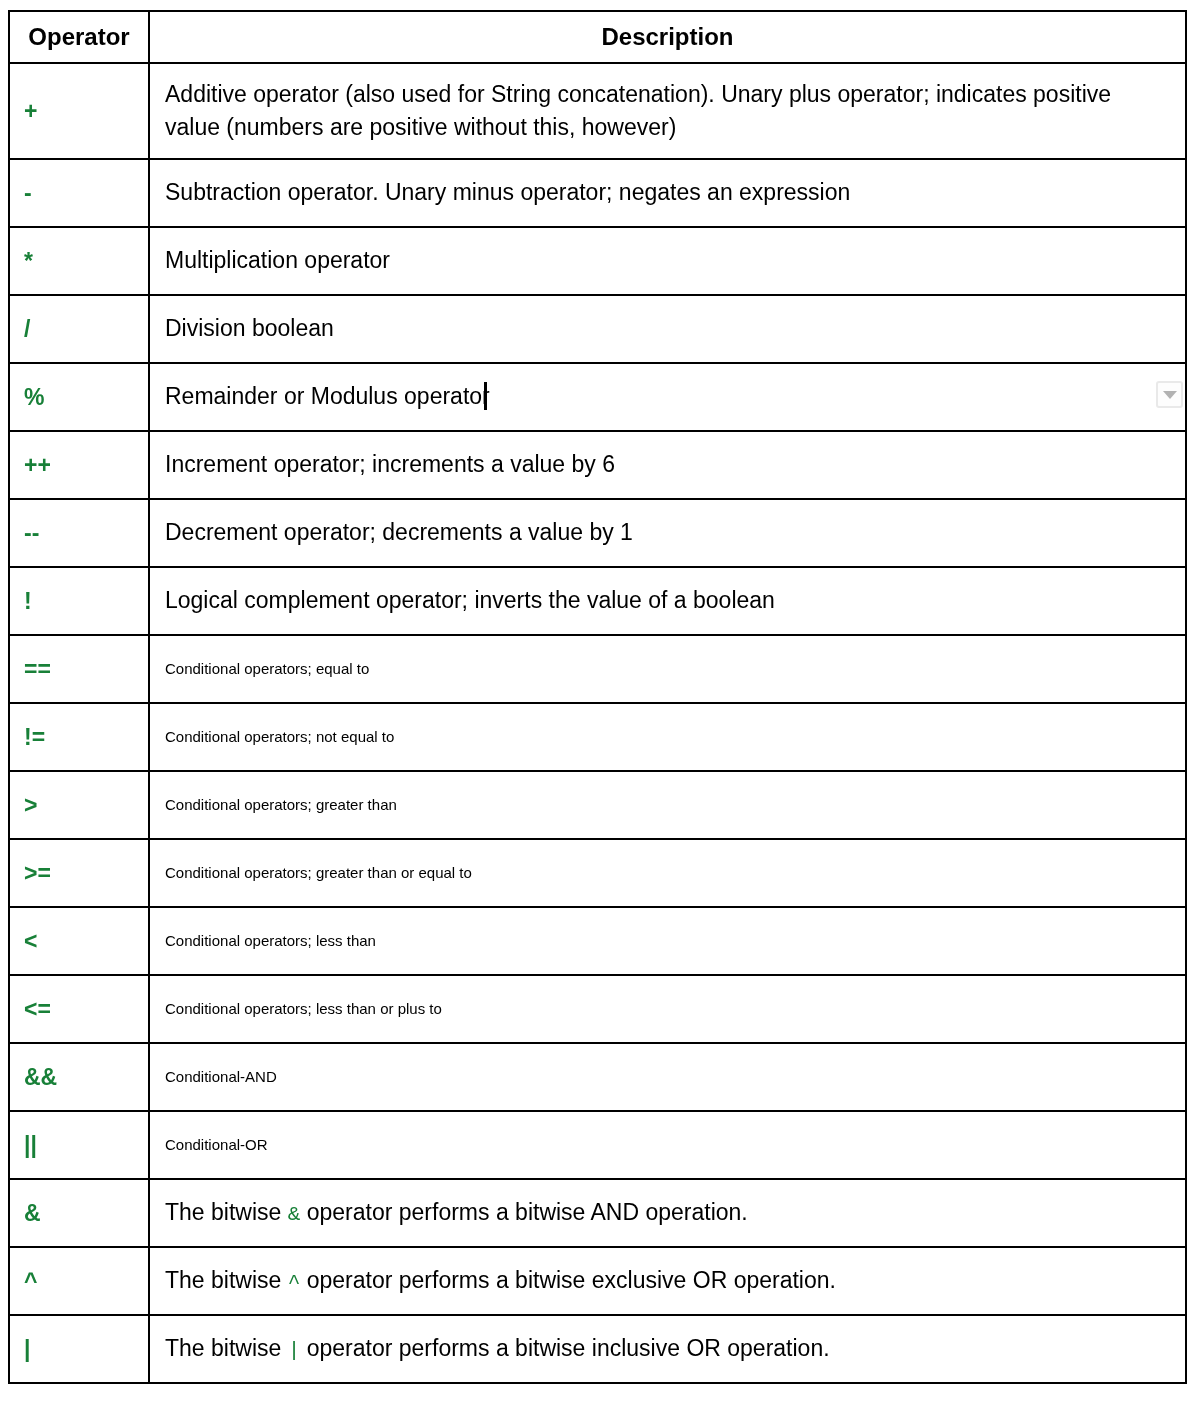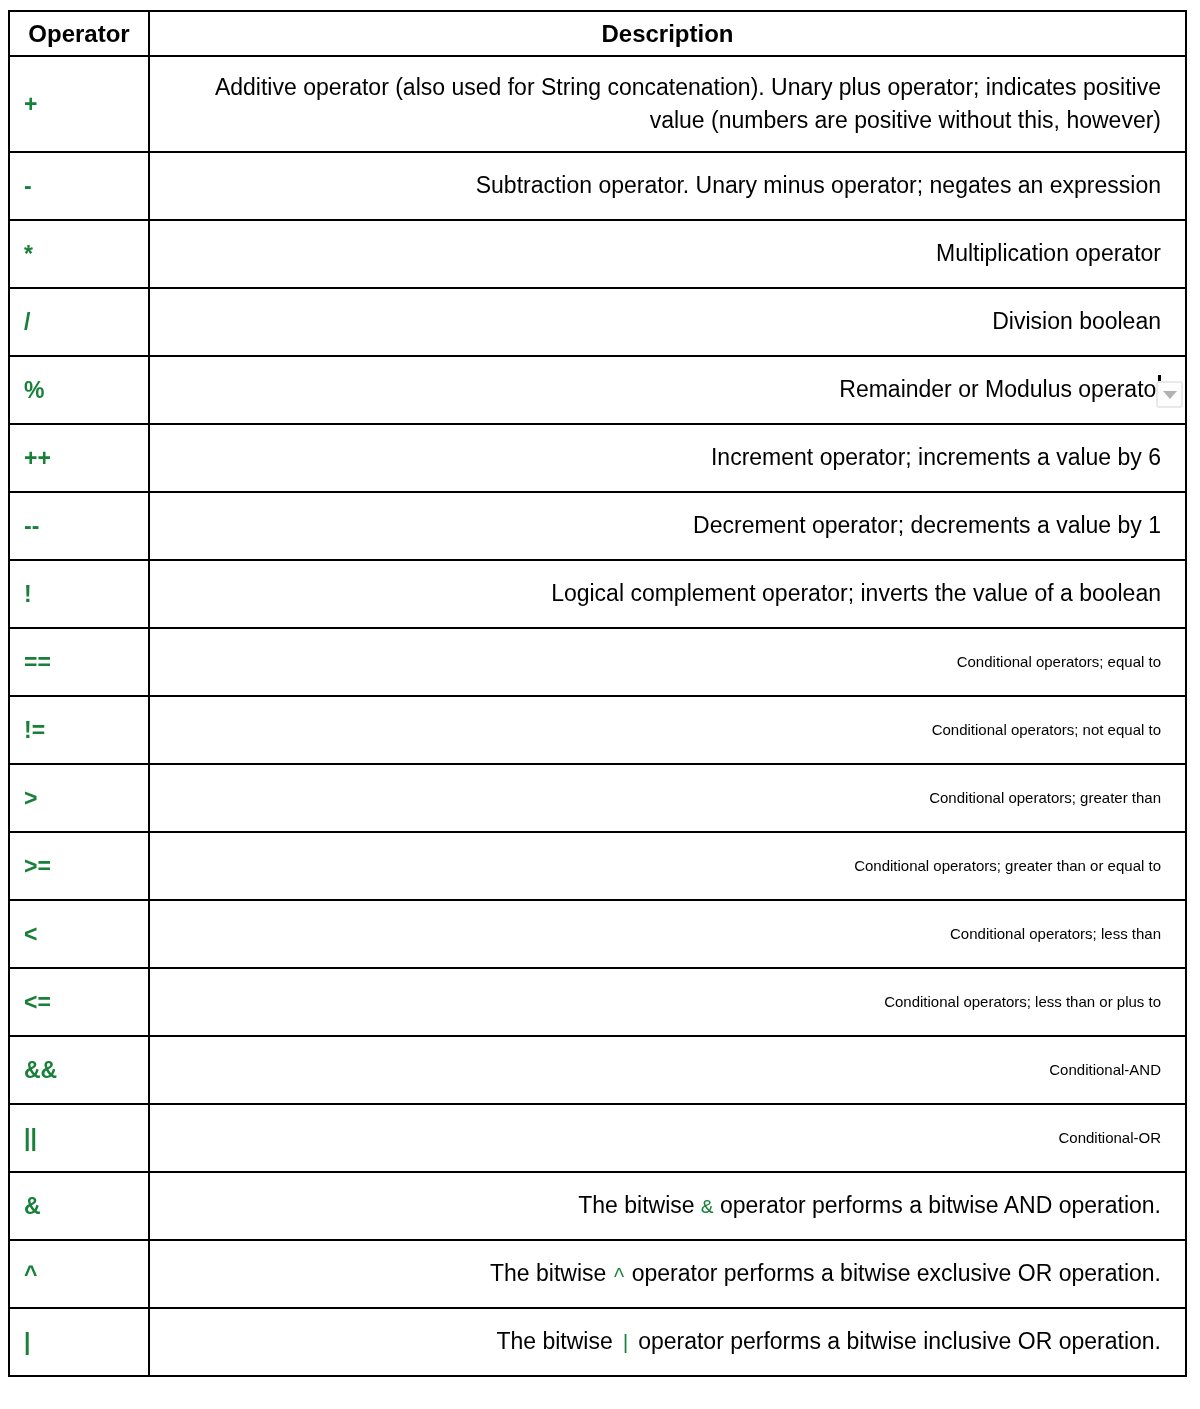--- a/index.html
+++ b/index.html
@@ -27,40 +27,40 @@
     width: 100%;
   }
   table.op-table col.c-op { width: 140px; }
   table.op-table th,
   table.op-table td {
     border: 2px solid #000000;
     vertical-align: middle;
     background: #ffffff;
     overflow: hidden;
   }
-  thead tr { height: 45px; margin-top: 43px; }
+  thead tr { height: 52px; margin-top: 43px; }
   thead th {
     font-size: 24px;
     font-weight: bold;
     text-align: center;
     padding: 0;
   }
   tbody tr { height: 68px; }
   tbody tr.tall { height: 96px; }
   td.op-cell {
     padding: 0 6px 0 14px;
     font-size: 23px;
     font-weight: bold;
     text-align: left;
   }
   td.desc-cell {
     padding: 4px 24px 4px 15px;
     font-size: 23px;
     line-height: 1.45;
-    text-align: right;
+    text-align: left;
   }
   td.desc-cell.small { font-size: 15px; }
   .inline-code {
     font-family: "Liberation Mono", "DejaVu Sans Mono", monospace;
     font-size: 21px;
   }
   .caret {
     display: inline-block;
     width: 3px;
     height: 28px;

